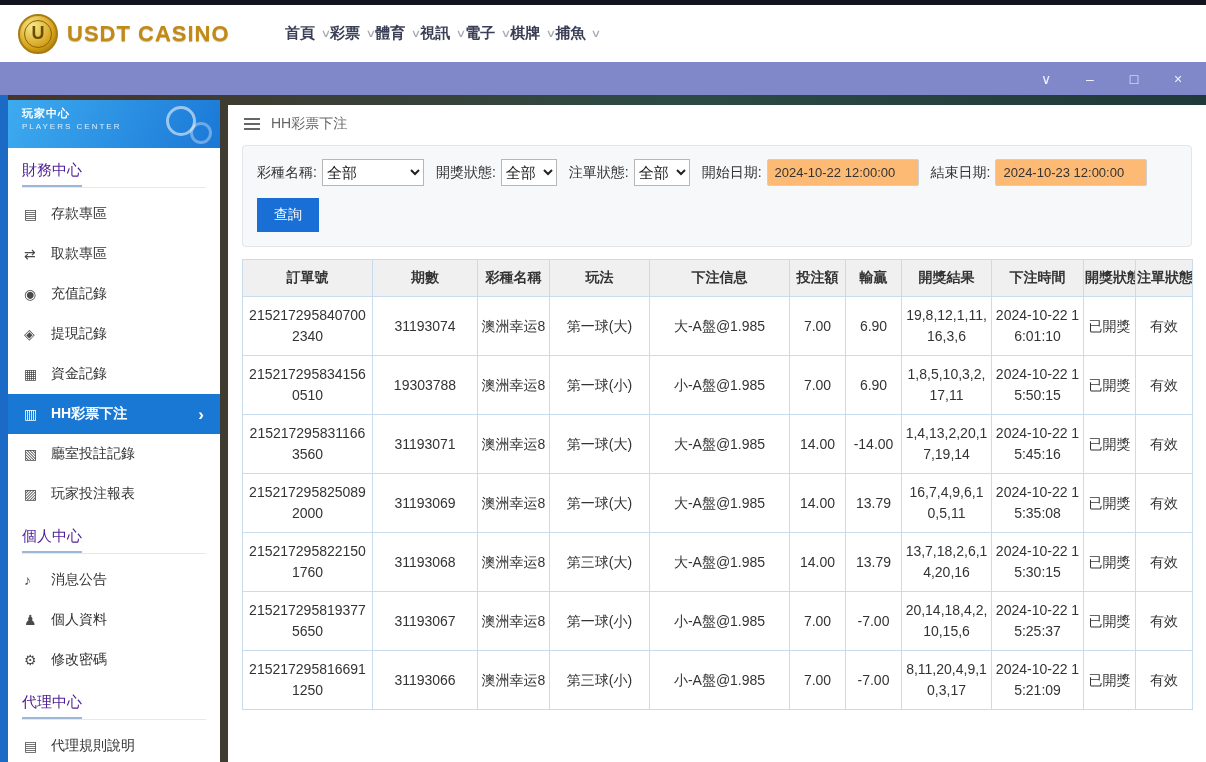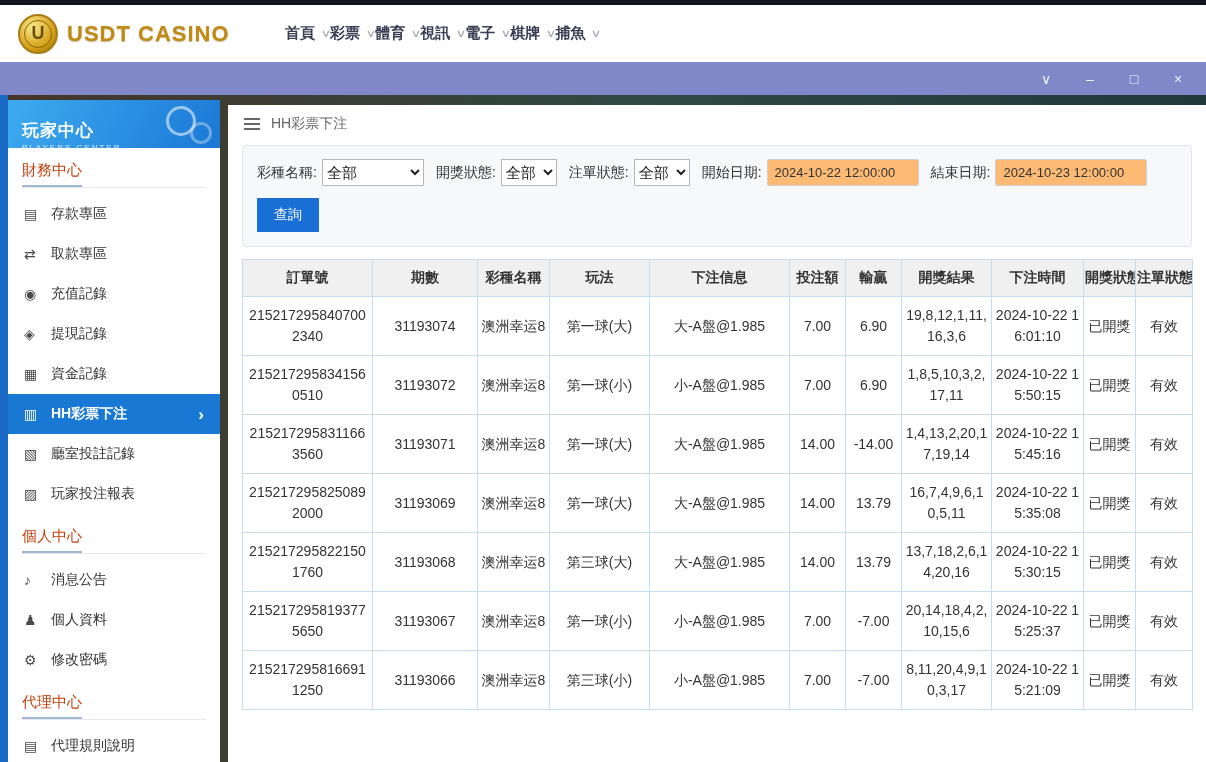--- a/index.html
+++ b/index.html
@@ -29,27 +29,27 @@
 
   
   .content{height:667px;display:flex;border-left:8px solid #1a6ac6;
         background:linear-gradient(90deg,#40migrate 0) ;
         background:linear-gradient(90deg,#473528 0%,#2d4a44 55%,#20393a 100%);}
 
   
   .sidebar{width:212px;flex:none;background:#fff;margin-top:5px;overflow:hidden;}
   .side-header{height:48px;background:linear-gradient(115deg,#3dabf0 0%,#1b78d6 100%);
         color:#fff;padding:6px 14px;position:relative;overflow:hidden;}
-  .side-title{font-size:17px;font-weight:bold;letter-spacing:1px;margin-top:13px;}
+  .side-title{font-size:11px;font-weight:bold;letter-spacing:1px;}
   .side-sub{font-size:8px;letter-spacing:2px;color:#dcefff;margin-top:1px;}
   .chips{position:absolute;right:8px;top:4px;width:52px;height:40px;}
   .chips::before,.chips::after{content:"";position:absolute;border-radius:50%;border:3px solid rgba(255,255,255,.55);}
   .chips::before{width:24px;height:24px;right:16px;top:2px;}
   .chips::after{width:16px;height:16px;right:0;top:18px;border-color:rgba(255,255,255,.35);}
-  .section-label{margin:13px 14px 6px;padding-bottom:7px;border-bottom:1px solid #e8e8e8;color:#c2410c;font-size:15px;}
+  .section-label{margin:13px 14px 6px;padding-bottom:7px;border-bottom:1px solid #e8e8e8;color:#4c1d95;font-size:15px;}
   .section-label span{padding-bottom:7px;border-bottom:2px solid #9db8d6;}
   .side-item{display:flex;align-items:center;height:40px;padding:0 16px;font-size:14px;color:#333;cursor:pointer;}
   .side-item .ic{width:27px;color:#4a4a4a;font-size:14px;flex:none;}
   .side-item.active{background:#1878d4;color:#fff;font-weight:bold;}
   .side-item.active .ic{color:#fff;}
   .side-item .arrow{margin-left:auto;font-size:17px;line-height:1;}
 
   
   .main{flex:1;background:#fff;margin:10px 0 0 8px;display:flex;flex-direction:column;overflow:hidden;}
   .breadcrumb{display:flex;align-items:center;gap:11px;padding:10px 16px 6px;color:#666;font-size:14px;}
@@ -254,21 +254,21 @@
             <td>大-A盤@1.985</td>
             <td>7.00</td>
             <td>6.90</td>
             <td>19,8,12,1,11,16,3,6</td>
             <td>2024-10-22 16:01:10</td>
             <td>已開獎</td>
             <td>有效</td>
           </tr>
           <tr>
             <td>2152172958341560510</td>
-            <td>31193072</td>
+            <td>19303788</td>
             <td>澳洲幸运8</td>
             <td>第一球(小)</td>
             <td>小-A盤@1.985</td>
             <td>7.00</td>
             <td>6.90</td>
             <td>1,8,5,10,3,2,17,11</td>
             <td>2024-10-22 15:50:15</td>
             <td>已開獎</td>
             <td>有效</td>
           </tr>

